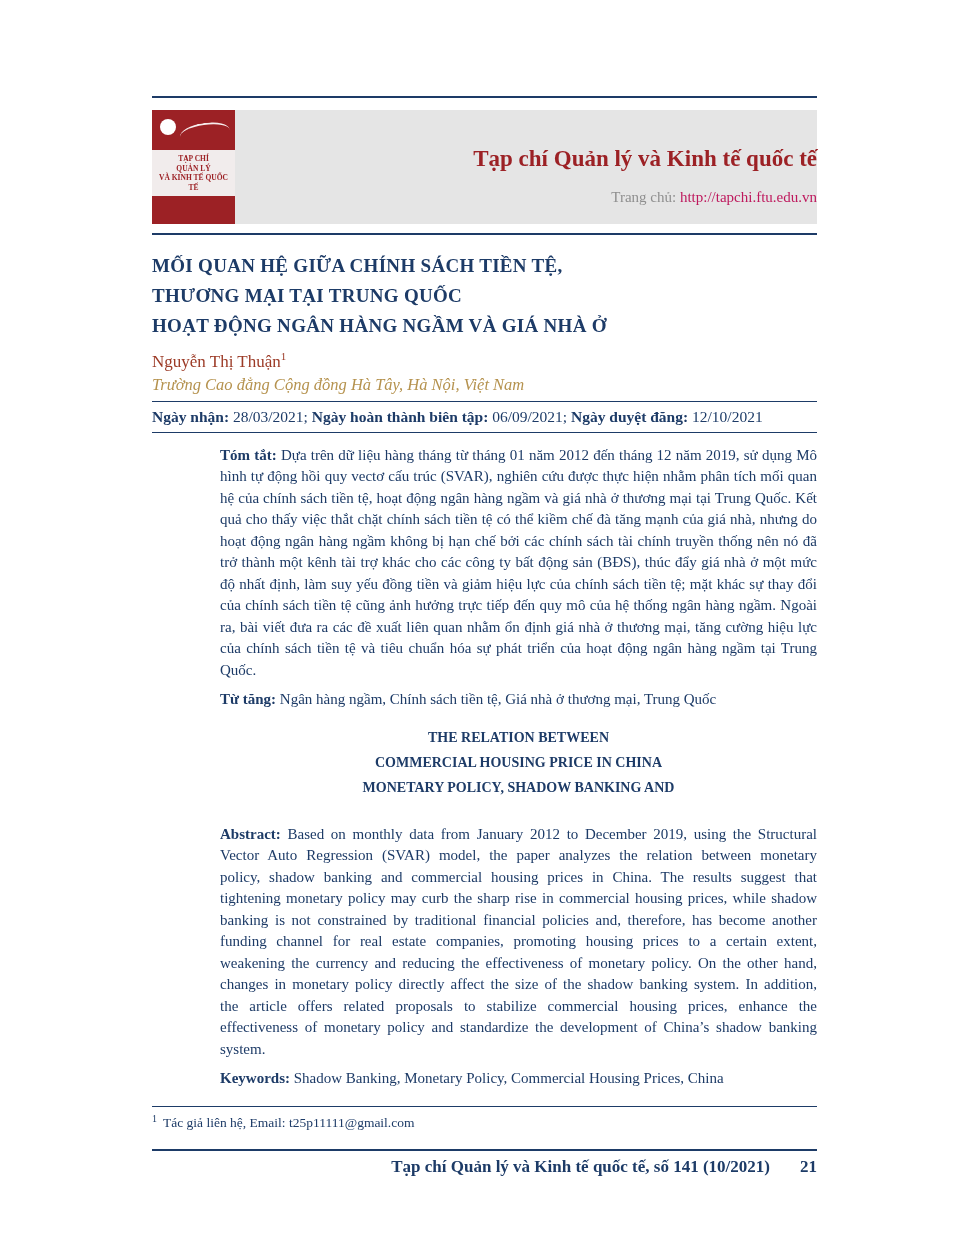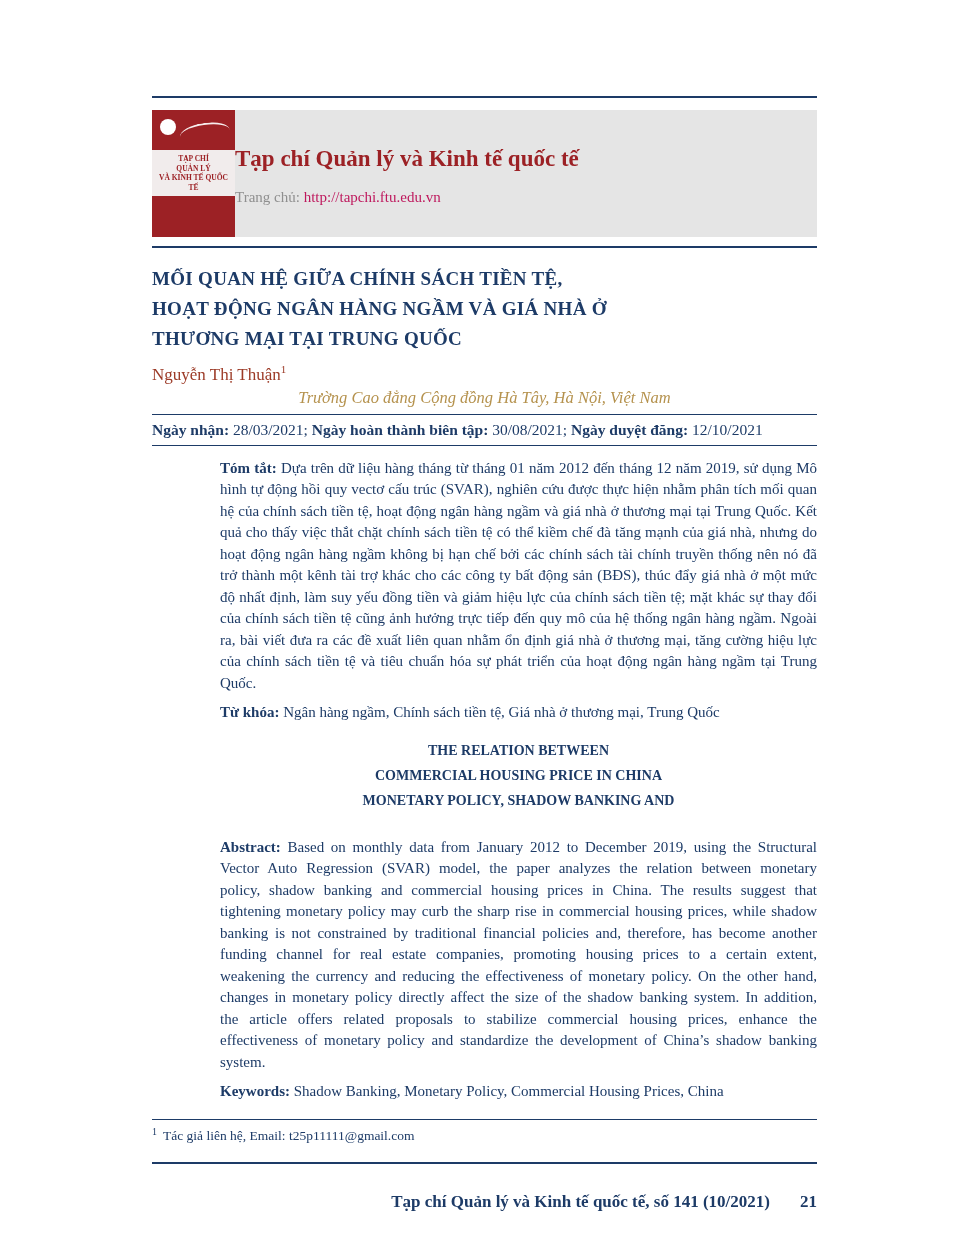--- a/index.html
+++ b/index.html
@@ -9,58 +9,58 @@
     min-height: 1254px;
     background: #ffffff;
     font-family: "Liberation Serif", "DejaVu Serif", serif;
     color: #1d3b67;
   }
   .content { margin-left: 152px; width: 665px; }
 
   .rule-top { margin-top: 96px; border-top: 2px solid #1d3b67; }
   .rule-thick { margin-top: 9px; border-top: 2.5px solid #1d3b67; }
 
-  .journal-header { margin-top: 12px; height: 127px; display: flex; }
+  .journal-header { margin-top: 12px; height: 114px; display: flex; }
   .logo { position: relative; width: 83px; background: #9c2125; flex-shrink: 0; }
   .logo-dot { position: absolute; left: 8px; top: 9px; width: 16px; height: 16px; background: #ffffff; border-radius: 50%; }
   .logo-swoosh { position: absolute; right: 5px; top: 13px; width: 50px; height: 18px;
                  border-top: 2.5px solid rgba(255,255,255,0.92); border-radius: 50%; transform: rotate(-8deg); }
   .logo-band { position: absolute; left: 0; right: 0; top: 40px; background: #f1ecec; padding: 4px 2px;
                text-align: center; color: #9c2125; font-weight: bold; font-size: 7.5px; line-height: 9.5px; }
-  .header-main { flex: 1; background: #e5e5e5; text-align: left; padding-top: 36px; }
+  .header-main { flex: 1; background: #e5e5e5; text-align: right; padding-top: 36px; }
   .journal-title { font-size: 23px; font-weight: bold; color: #9c2125; }
   .home-line { margin-top: 17px; font-size: 15px; }
   .home-label { color: #8f8f8f; }
   .home-url { color: #be185d; }
 
   .vn-title { margin: 16px 0 0 0; text-align: left; font-size: 19px; font-weight: bold;
               line-height: 30px; color: #1d3b67; letter-spacing: 0.3px; }
   .author { margin-top: 9px; text-align: left; font-size: 17px; font-weight: normal; color: #9c3a26; }
   .author sup { font-size: 11px; }
-  .affiliation { margin-top: 3px; text-align: center; font-style: italic; font-size: 16.5px; color: #b5924e; }
+  .affiliation { margin-top: 3px; text-align: left; font-style: italic; font-size: 16.5px; color: #b5924e; }
 
   .dates { margin-top: 6px; border-top: 1px solid #1d3b67; border-bottom: 1px solid #1d3b67;
            padding: 6px 0; font-size: 15.5px; color: #1d3b67; }
   .dates b { font-weight: bold; }
 
   .indent { margin-top: 12px; padding-left: 68px; }
   .para { margin: 0; text-align: justify; font-size: 15px; line-height: 21.5px; color: #1d3b67; }
   .para b { font-weight: bold; }
   .para.spaced { word-spacing: 1.5px; margin-top: 24px; }
   .keywords { margin-top: 8px; }
 
   .en-title { margin: 14px 0 10px 0; text-align: center; font-size: 14px; font-weight: bold;
               line-height: 25px; color: #1d3b67; }
 
   .footnote { margin-top: 16px; border-top: 1px solid #1d3b67; padding-top: 6px;
               font-size: 13.5px; color: #1d3b67; }
   .footnote sup { font-size: 10px; }
   .footnote .fn-text { margin-left: 6px; }
 
-  .page-footer { margin-top: 18px; border-top: 2px solid #1d3b67; padding: 28px 0 14px 0;
+  .page-footer { margin-top: 18px; border-top: 2px solid #1d3b67; padding: 6px 0 14px 0;
                  text-align: right; font-size: 17px; font-weight: bold; color: #1d3b67; }
   .footer-page { margin-left: 30px; }
 </style>
 </head>
 <body>
 
 <div class="page">
   <div class="content">
 
     <div class="rule-top"></div>
@@ -81,46 +81,46 @@
           <span class="home-label">Trang chủ:</span>
           <span class="home-url">http://tapchi.ftu.edu.vn</span>
         </div>
       </div>
     </header>
 
     <div class="rule-thick"></div>
 
     <h1 class="vn-title">
       <div>MỐI QUAN HỆ GIỮA CHÍNH SÁCH TIỀN TỆ,</div>
+      <div>THƯƠNG MẠI TẠI TRUNG QUỐC</div>
       <div>HOẠT ĐỘNG NGÂN HÀNG NGẦM VÀ GIÁ NHÀ Ở</div>
-      <div>THƯƠNG MẠI TẠI TRUNG QUỐC</div>
     </h1>
 
     <div class="author"><span>Nguyễn Thị Thuận</span><sup>1</sup></div>
 
     <div class="affiliation">Trường Cao đẳng Cộng đồng Hà Tây, Hà Nội, Việt Nam</div>
 
     <div class="dates">
       <b>Ngày nhận:</b>
       <span>28/03/2021;</span>
       <b>Ngày hoàn thành biên tập:</b>
-      <span>30/08/2021;</span>
+      <span>06/09/2021;</span>
       <b>Ngày duyệt đăng:</b>
       <span>12/10/2021</span>
     </div>
 
     <section class="indent">
 
       <p class="para">
         <b>Tóm tắt:</b>
         <span>Dựa trên dữ liệu hàng tháng từ tháng 01 năm 2012 đến tháng 12 năm 2019, sử dụng Mô hình tự động hồi quy vectơ cấu trúc (SVAR), nghiên cứu được thực hiện nhằm phân tích mối quan hệ của chính sách tiền tệ, hoạt động ngân hàng ngầm và giá nhà ở thương mại tại Trung Quốc. Kết quả cho thấy việc thắt chặt chính sách tiền tệ có thể kiềm chế đà tăng mạnh của giá nhà, nhưng do hoạt động ngân hàng ngầm không bị hạn chế bởi các chính sách tài chính truyền thống nên nó đã trở thành một kênh tài trợ khác cho các công ty bất động sản (BĐS), thúc đẩy giá nhà ở một mức độ nhất định, làm suy yếu đồng tiền và giảm hiệu lực của chính sách tiền tệ; mặt khác sự thay đổi của chính sách tiền tệ cũng ảnh hưởng trực tiếp đến quy mô của hệ thống ngân hàng ngầm. Ngoài ra, bài viết đưa ra các đề xuất liên quan nhằm ổn định giá nhà ở thương mại, tăng cường hiệu lực của chính sách tiền tệ và tiêu chuẩn hóa sự phát triển của hoạt động ngân hàng ngầm tại Trung Quốc.</span>
       </p>
 
       <p class="para keywords">
-        <b>Từ khóa:</b>
+        <b>Từ tăng:</b>
         <span>Ngân hàng ngầm, Chính sách tiền tệ, Giá nhà ở thương mại, Trung Quốc</span>
       </p>
 
       <h2 class="en-title">
         <div>THE RELATION BETWEEN</div>
         <div>COMMERCIAL HOUSING PRICE IN CHINA</div>
         <div>MONETARY POLICY, SHADOW BANKING AND</div>
       </h2>
 
       <p class="para spaced">

